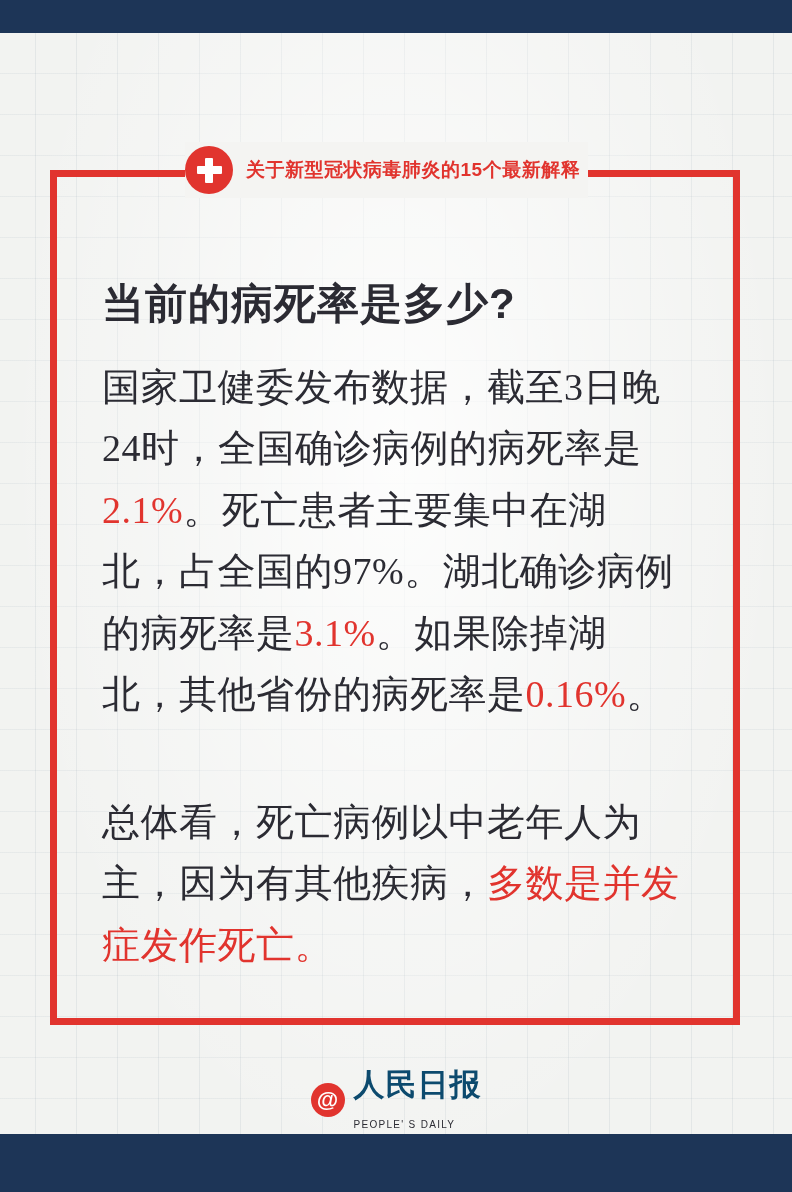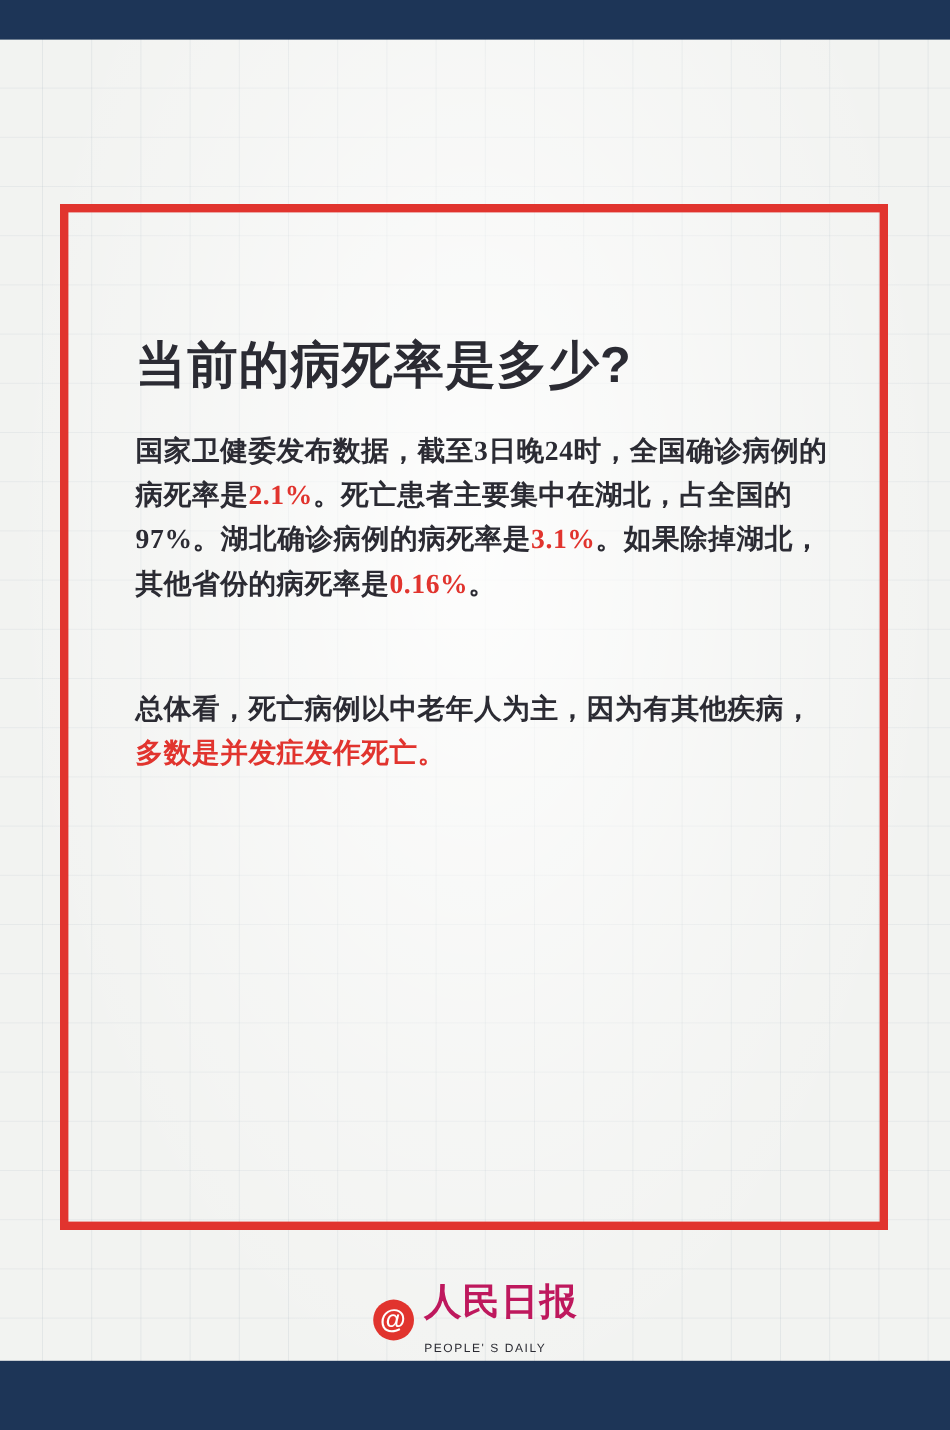--- a/index.html
+++ b/index.html
@@ -97,37 +97,37 @@
   .header-title {
     color: #e1342e;
     font-family: "Liberation Sans", sans-serif;
     font-weight: bold;
     font-size: 19px;
     letter-spacing: 0.5px;
     white-space: nowrap;
   }
   .content {
     position: absolute;
-    left: 113px;
+    left: 102px;
     top: 278px;
     width: 580px;
   }
   .q-title {
     font-family: "Liberation Sans", sans-serif;
     font-weight: bold;
     font-size: 42px;
     line-height: 1.25;
     color: #2b2b33;
     letter-spacing: 1px;
     margin: 0;
   }
   .q-body {
     font-family: "Liberation Serif", serif;
-    font-weight: bold;
-    font-size: 23px;
+    font-weight: normal;
+    font-size: 38px;
     line-height: 1.62;
     color: #2b2b33;
     letter-spacing: 0.5px;
     margin: 26px 0 0 0;
   }
   .hl { color: #e1342e; }
   .block-2 { margin-top: 66px; }
   .block-2 .q-body { margin-top: 46px; }
 
   
@@ -161,21 +161,21 @@
   .logo-text-wrap {
     display: flex;
     flex-direction: column;
     align-items: flex-start;
     line-height: 1;
   }
   .logo-cn {
     font-family: "Liberation Sans", sans-serif;
     font-weight: bold;
     font-size: 31px;
-    color: #be185d;
+    color: #0c4a6e;
     letter-spacing: 1px;
   }
   .logo-en {
     font-family: "Liberation Sans", sans-serif;
     font-size: 10px;
     color: #2b2b33;
     letter-spacing: 1.3px;
     margin-top: 20px;
   }
 </style>
@@ -184,20 +184,24 @@
 
 <div class="poster">
   <div class="bg-grid"></div>
   <div class="bg-wash"></div>
 
   <div class="top-bar"></div>
   <div class="bottom-bar"></div>
 
   <div class="frame"></div>
 
+  <div class="header">
+    <div class="cross-badge"></div>
+    <div class="header-title">关于新型冠状病毒肺炎的15个最新解释</div>
+  </div>
 
   <div class="content">
 
     <div class="block block-1">
       <h1 class="q-title">当前的病死率是多少?</h1>
       <p class="q-body">
         <span>国家卫健委发布数据，截至3日晚24时，全国确诊病例的病死率是</span><span class="hl">2.1%</span><span>。死亡患者主要集中在湖北，占全国的97%。湖北确诊病例的病死率是</span><span class="hl">3.1%</span><span>。如果除掉湖北，其他省份的病死率是</span><span class="hl">0.16%</span><span>。</span>
       </p>
     </div>
 

